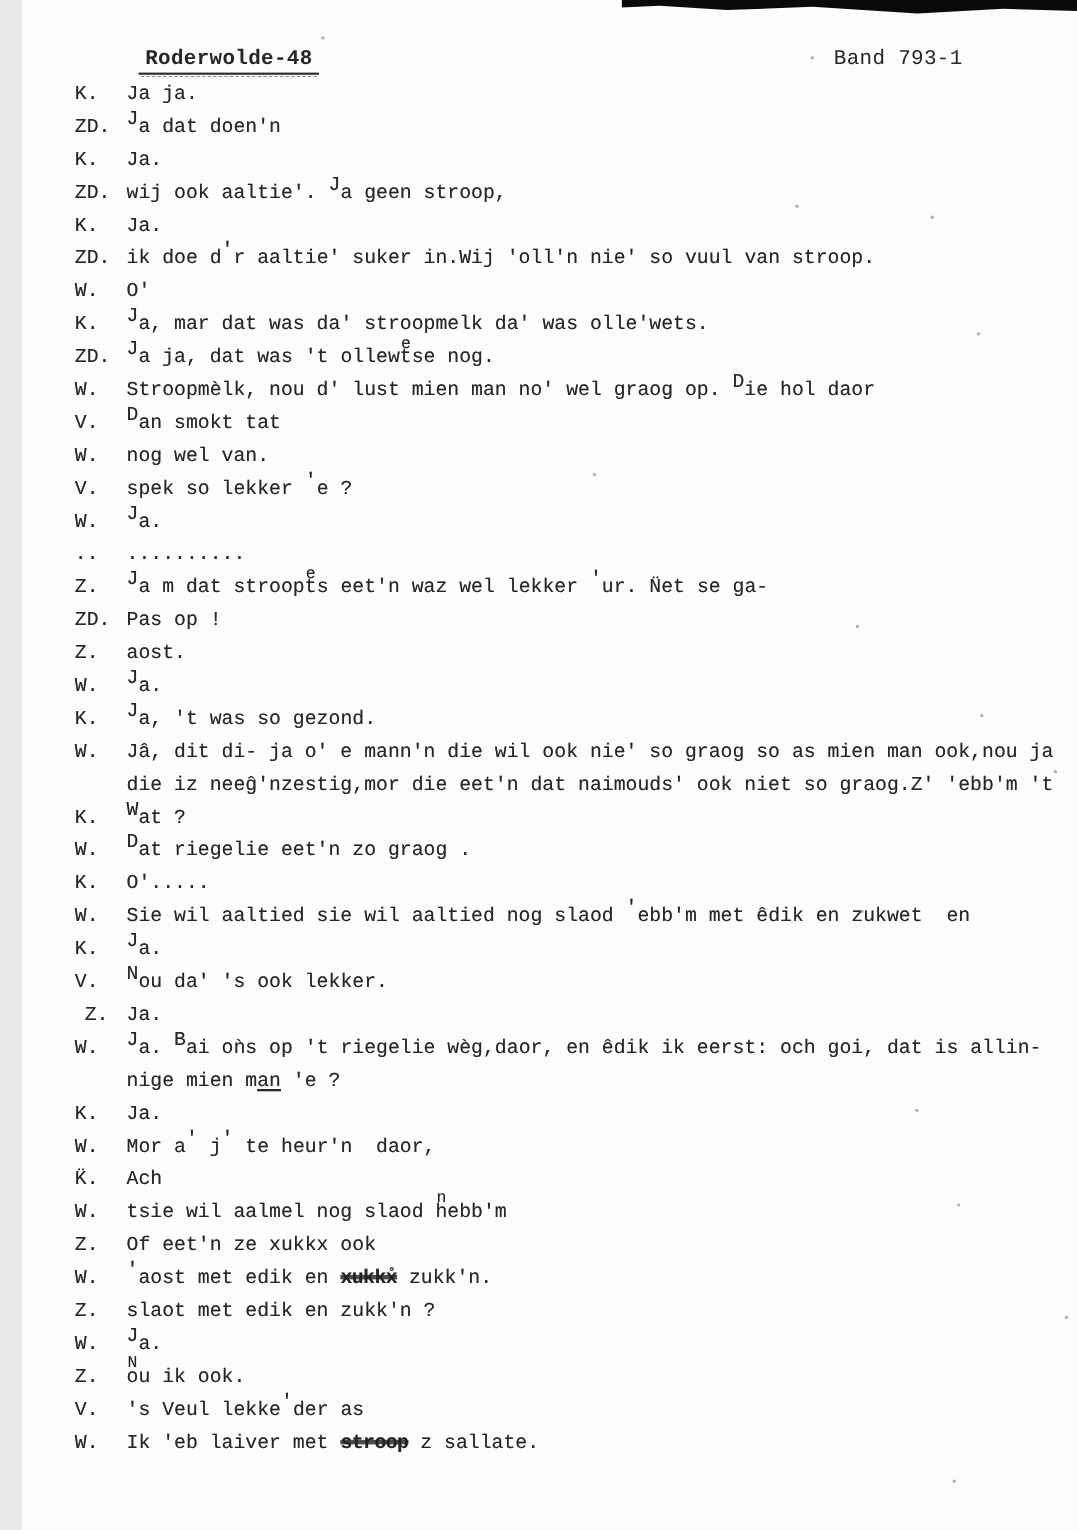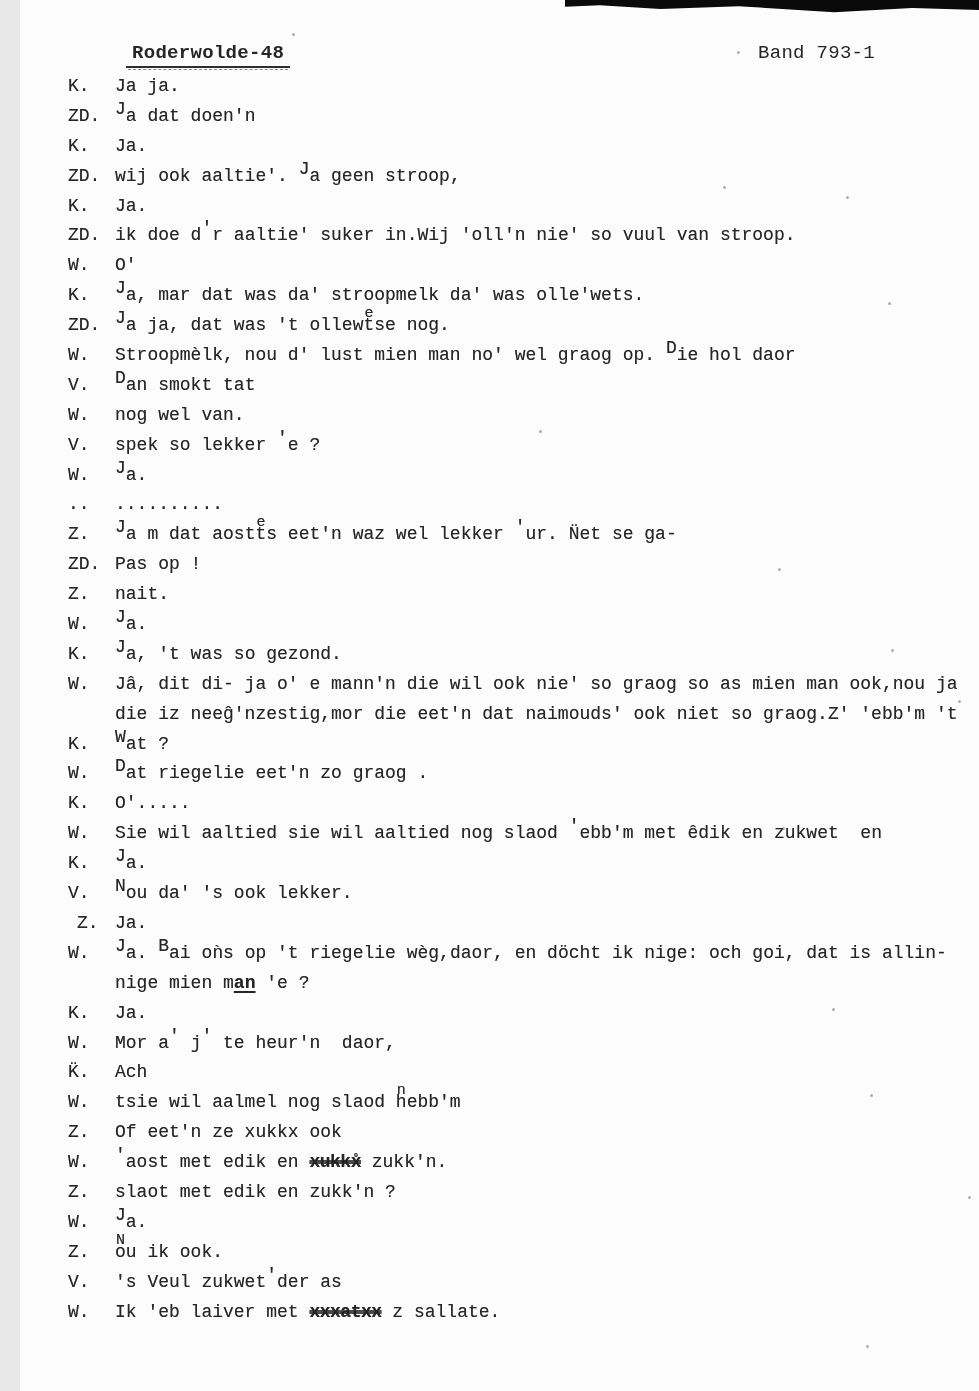--- a/index.html
+++ b/index.html
@@ -46,21 +46,21 @@
   .line.tight .spk{flex:0 0 38px;margin-left:9px;}
   .txt{flex:1 1 auto;}
   .sup{position:relative;top:-7px;}
   .above{display:inline-block;width:0;position:relative;top:-13px;left:1px;
     font-size:15px;overflow:visible;}
   .strike{text-decoration:line-through;
     text-decoration-thickness:4px;
     text-decoration-color:rgba(38,38,38,.65);
     font-weight:700;letter-spacing:-.5px;}
   .ul{text-decoration:underline;text-underline-offset:3px;
-    text-decoration-thickness:1.5px;font-weight:bold;}
+    text-decoration-thickness:1.5px;}
 </style>
 </head>
 <body>
 
 <div id="page">
   <div class="scan-bar"></div>
 
   <div class="hdr title"><span class="u2">Roderwolde-48</span></div>
 
   <div class="hdr band">Band 793-1</div>
@@ -74,47 +74,47 @@
       <div class="line"><span class="spk">ZD.</span><span class="txt"><span>ik doe d</span><span class="sup">'</span><span>r aaltie' suker in.Wij 'oll'n nie' so vuul van stroop.</span></span></div>
       <div class="line"><span class="spk">W.</span><span class="txt"><span>O'</span></span></div>
       <div class="line"><span class="spk">K.</span><span class="txt"><span class="sup">J</span><span>a, mar dat was da' stroopmelk da' was olle'wets.</span></span></div>
       <div class="line"><span class="spk">ZD.</span><span class="txt"><span class="sup">J</span><span>a ja, dat was 't ollew</span><span class="above">e</span><span>tse nog.</span></span></div>
       <div class="line"><span class="spk">W.</span><span class="txt"><span>Stroopmèlk, nou d' lust mien man no' wel graog op. </span><span class="sup">D</span><span>ie hol daor</span></span></div>
       <div class="line"><span class="spk">V.</span><span class="txt"><span class="sup">D</span><span>an smokt tat</span></span></div>
       <div class="line"><span class="spk">W.</span><span class="txt"><span>nog wel van.</span></span></div>
       <div class="line"><span class="spk">V.</span><span class="txt"><span>spek so lekker </span><span class="sup">'</span><span>e ?</span></span></div>
       <div class="line"><span class="spk">W.</span><span class="txt"><span class="sup">J</span><span>a.</span></span></div>
       <div class="line"><span class="spk">..</span><span class="txt"><span>..........</span></span></div>
-      <div class="line"><span class="spk">Z.</span><span class="txt"><span class="sup">J</span><span>a m dat aost</span><span class="above">e</span><span>ts eet'n waz wel lekker </span><span class="sup">'</span><span>ur. N̈et se ga-</span></span></div>
+      <div class="line"><span class="spk">Z.</span><span class="txt"><span class="sup">J</span><span>a m dat stroop</span><span class="above">e</span><span>ts eet'n waz wel lekker </span><span class="sup">'</span><span>ur. N̈et se ga-</span></span></div>
       <div class="line"><span class="spk">ZD.</span><span class="txt"><span>Pas op !</span></span></div>
-      <div class="line"><span class="spk">Z.</span><span class="txt"><span>nait.</span></span></div>
+      <div class="line"><span class="spk">Z.</span><span class="txt"><span>aost.</span></span></div>
       <div class="line"><span class="spk">W.</span><span class="txt"><span class="sup">J</span><span>a.</span></span></div>
       <div class="line"><span class="spk">K.</span><span class="txt"><span class="sup">J</span><span>a, 't was so gezond.</span></span></div>
       <div class="line"><span class="spk">W.</span><span class="txt"><span>Jâ, dit di- ja o' e mann'n die wil ook nie' so graog so as mien man ook,nou ja</span></span></div>
       <div class="line"><span class="spk"></span><span class="txt"><span>die iz neeĝ'nzestig,mor die eet'n dat naimouds' ook niet so graog.Z' 'ebb'm 't</span></span></div>
       <div class="line"><span class="spk">K.</span><span class="txt"><span class="sup">W</span><span>at ?</span></span></div>
       <div class="line"><span class="spk">W.</span><span class="txt"><span class="sup">D</span><span>at riegelie eet'n zo graog .</span></span></div>
       <div class="line"><span class="spk">K.</span><span class="txt"><span>O'.....</span></span></div>
       <div class="line"><span class="spk">W.</span><span class="txt"><span>Sie wil aaltied sie wil aaltied nog slaod </span><span class="sup">'</span><span>ebb'm met êdik en zukwet  en</span></span></div>
       <div class="line"><span class="spk">K.</span><span class="txt"><span class="sup">J</span><span>a.</span></span></div>
       <div class="line"><span class="spk">V.</span><span class="txt"><span class="sup">N</span><span>ou da' 's ook lekker.</span></span></div>
       <div class="line tight"><span class="spk">Z.</span><span class="txt"><span>Ja.</span></span></div>
-      <div class="line"><span class="spk">W.</span><span class="txt"><span class="sup">J</span><span>a. </span><span class="sup">B</span><span>ai oǹs op 't riegelie wèg,daor, en döcht ik nige: och goi, dat is allin-</span></span></div>
+      <div class="line"><span class="spk">W.</span><span class="txt"><span class="sup">J</span><span>a. </span><span class="sup">B</span><span>ai oǹs op 't riegelie wèg,daor, en êdik ik eerst: och goi, dat is allin-</span></span></div>
       <div class="line"><span class="spk"></span><span class="txt"><span>nige mien m</span><span class="ul">an</span><span> 'e ?</span></span></div>
       <div class="line"><span class="spk">K.</span><span class="txt"><span>Ja.</span></span></div>
       <div class="line"><span class="spk">W.</span><span class="txt"><span>Mor a</span><span class="sup">'</span><span> j</span><span class="sup">'</span><span> te heur'n  daor,</span></span></div>
       <div class="line"><span class="spk">K̈.</span><span class="txt"><span>Ach</span></span></div>
       <div class="line"><span class="spk">W.</span><span class="txt"><span>tsie wil aalmel nog slaod </span><span class="above">n</span><span>hebb'm</span></span></div>
       <div class="line"><span class="spk">Z.</span><span class="txt"><span>Of eet'n ze xukkx ook</span></span></div>
       <div class="line"><span class="spk">W.</span><span class="txt"><span class="sup">'</span><span>aost met edik en </span><span class="strike">xukkx̊</span><span> zukk'n.</span></span></div>
       <div class="line"><span class="spk">Z.</span><span class="txt"><span>slaot met edik en zukk'n ?</span></span></div>
       <div class="line"><span class="spk">W.</span><span class="txt"><span class="sup">J</span><span>a.</span></span></div>
       <div class="line"><span class="spk">Z.</span><span class="txt"><span class="above">N</span><span>ou ik ook.</span></span></div>
-      <div class="line"><span class="spk">V.</span><span class="txt"><span>'s Veul zukwet</span><span class="sup">'</span><span>der as</span></span></div>
-      <div class="line"><span class="spk">W.</span><span class="txt"><span>Ik 'eb laiver met </span><span class="strike">xxxatxx</span><span> z sallate.</span></span></div>
+      <div class="line"><span class="spk">V.</span><span class="txt"><span>'s Veul lekke</span><span class="sup">'</span><span>der as</span></span></div>
+      <div class="line"><span class="spk">W.</span><span class="txt"><span>Ik 'eb laiver met </span><span class="strike">stroop</span><span> z sallate.</span></span></div>
     </div>
 
   <div id="specks">
       <div class="speck" style="left: 272px; top: 33px;"></div>
       <div class="speck" style="left: 717px; top: 51px;"></div>
       <div class="speck" style="left: 703px; top: 186px;"></div>
       <div class="speck" style="left: 826px; top: 196px;"></div>
       <div class="speck" style="left: 868px; top: 302px;"></div>
       <div class="speck" style="left: 519px; top: 430px;"></div>
       <div class="speck" style="left: 758px; top: 568px;"></div>

